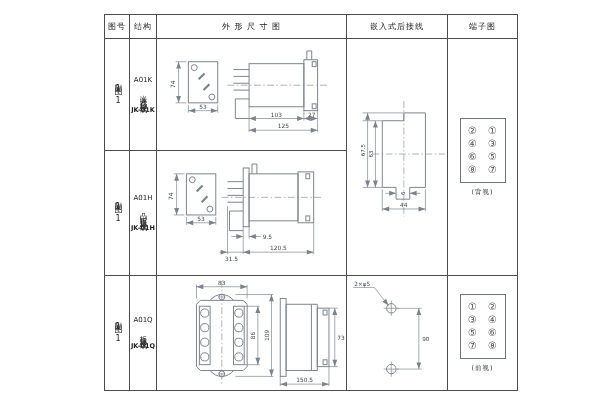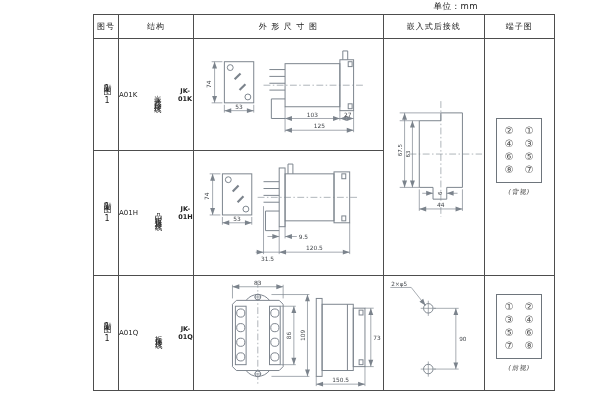--- a/index.html
+++ b/index.html
@@ -6,69 +6,68 @@
   .page {
     position:relative; width:600px; height:400px; background:#ffffff;
     font-family:"DejaVu Sans","Liberation Sans",sans-serif; color:#333;
     overflow:hidden;
   }
   .unit-label {
     position:absolute; left:330px; top:1px; width:148px;
     text-align:right; font-size:8.5px; color:#222; letter-spacing:0.5px;
   }
   table.spec-table {
-    position:absolute; left:93px; top:14px;
+    position:absolute; left:104px; top:14px;
     border-collapse:collapse; table-layout:fixed;
   }
   .spec-table th, .spec-table td {
     border:1px solid #4d4d4d; padding:0; margin:0;
     vertical-align:middle; text-align:center; font-weight:normal;
     background:#fff;
   }
   .spec-table th { font-size:8px; color:#222; letter-spacing:1px; }
   .vtext {
     display:inline-block; writing-mode:vertical-rl; text-orientation:upright;
     font-size:8px; letter-spacing:3px; color:#222;
   }
   .struct-cell {
-    display:flex; align-items:center;
-    justify-content:center; gap:15px; height:100%;
+    display:flex; flex-direction:column; align-items:center;
+    justify-content:center; gap:5px; height:100%;
   }
   .model { font-size:7px; color:#222; }
   .schars {
     writing-mode:vertical-rl; text-orientation:upright;
     font-size:7.5px; letter-spacing:2px; color:#222;
   }
   .code { font-size:6.5px; color:#222;font-weight:bold; }
   .drawing-cell svg { display:block; margin:0 auto; }
   .term-wrap {
     display:flex; flex-direction:column; align-items:center; gap:5px;
   }
   .term-box {
     border:1px solid #6e757c; background:#fff;
     display:grid; grid-template-columns:12px 12px; gap:3px 8px;
     padding:7px 6px; font-size:10px; color:#555; line-height:1;
   }
-  .term-caption { font-size:6.5px; color:#444; letter-spacing:1px;font-style:italic; }
+  .term-caption { font-size:6.5px; color:#444; letter-spacing:1px; }
   
   .ol  { stroke:#7b838c; stroke-width:1; fill:none; }
   .dl  { stroke:#7b838c; stroke-width:0.7; fill:none; }
   .cl  { stroke:#8a929a; stroke-width:0.7; fill:none; stroke-dasharray:7 2.5 1.5 2.5; }
   .hatch { stroke:#7b838c; stroke-width:2.2; fill:none; }
   text.dim {
     font-size:6px; fill:#44484d;
     font-family:"DejaVu Sans","Liberation Sans",sans-serif;
   }
 </style>
 </head>
 <body>
 
 <div class="page">
 
-  <div class="unit-label">单位：mm</div>
 
   <table class="spec-table">
     <colgroup>
       <col style="width:25px">
         <col style="width:27px">
         <col style="width:190px">
       <col style="width:90px">
         <col style="width:70px">
     </colgroup>
     <tbody>

